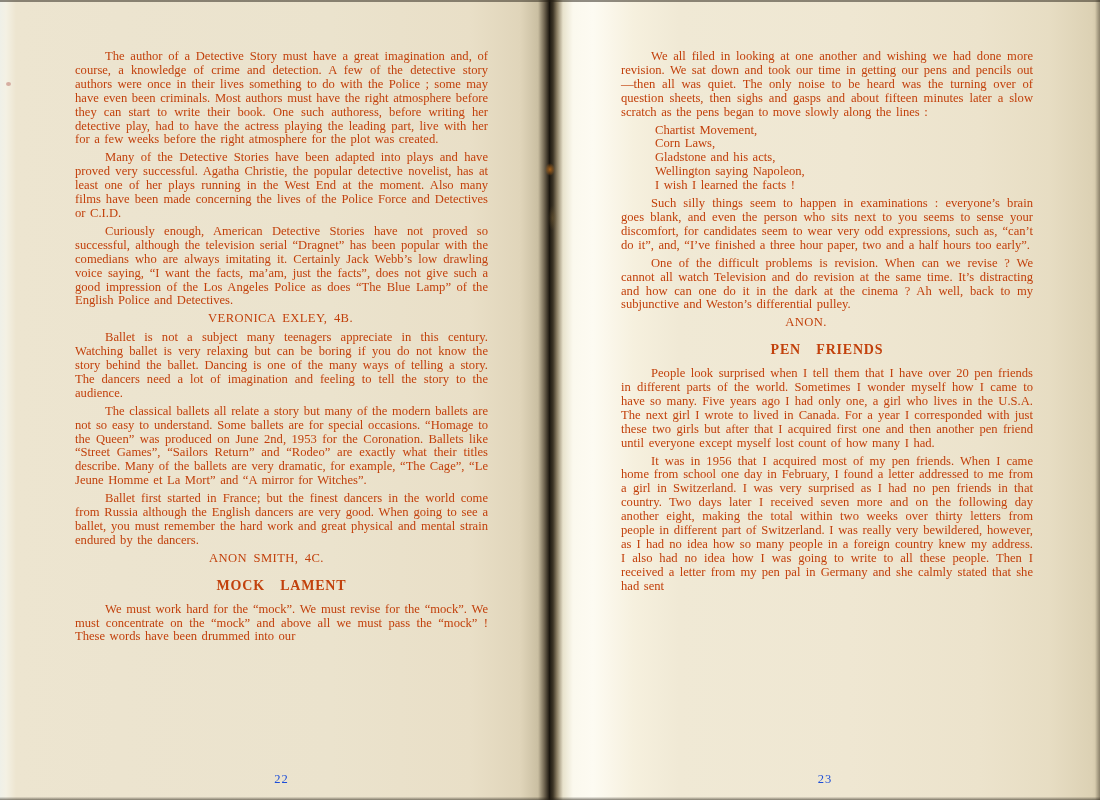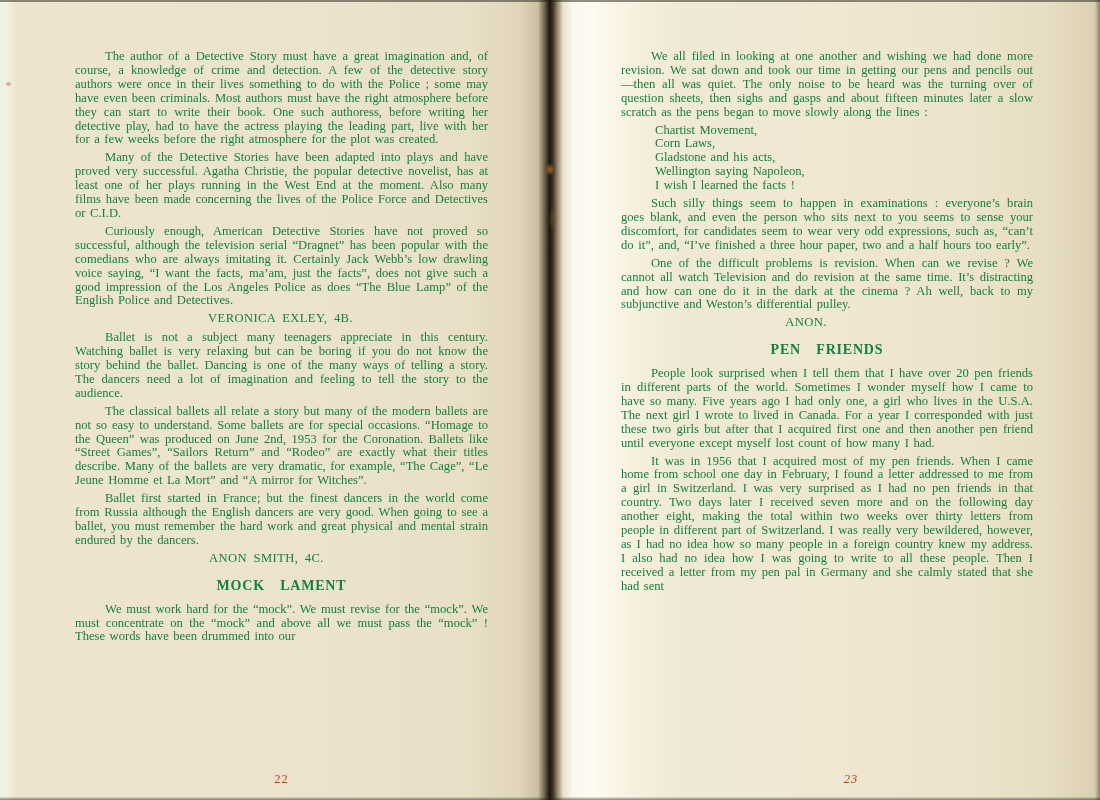--- a/index.html
+++ b/index.html
@@ -56,21 +56,21 @@
     background: radial-gradient(ellipse at center, rgba(120,95,50,0.45) 0%, rgba(120,95,50,0) 70%);
   }
   .stain--speck {
     position: absolute; left: 6px; top: 82px; width: 5px; height: 4px;
     border-radius: 50%;
     background: rgba(190,120,110,0.55);
   }
   .text-col {
     position: absolute; top: 0;
     box-sizing: border-box;
-    color: #15803d;
+    color: #c2410c;
     font-size: 12.6px;
     line-height: 13.9px;
     text-align: justify;
     padding-top: 50px;
   }
   .text-col--left { left: 75px; width: 413px; }
   .text-col--right { left: 621px; width: 412px; }
   .para {
     margin: 0 0 4px 0;
     text-indent: 30px;
@@ -101,25 +101,25 @@
   .verse-line {
     margin: 0;
     text-indent: 0;
     word-spacing: 1.4px;
   }
   .page-number {
     position: absolute;
     bottom: 13px;
     text-align: center;
     font-size: 12.5px;
-    color: #c2410c;
+    color: #1d4ed8;
     letter-spacing: 1px;
   }
   .page-number--left { left: 75px; width: 413px; }
-  .page-number--right { left: 645px; width: 412px; font-style: italic; }
+  .page-number--right { left: 619px; width: 412px; }
 </style>
 </head>
 <body>
 
 <div class="spread">
 
   <div class="page page--left"></div>
   <div class="page page--right"></div>
 
   <div class="stain--rust"></div>

